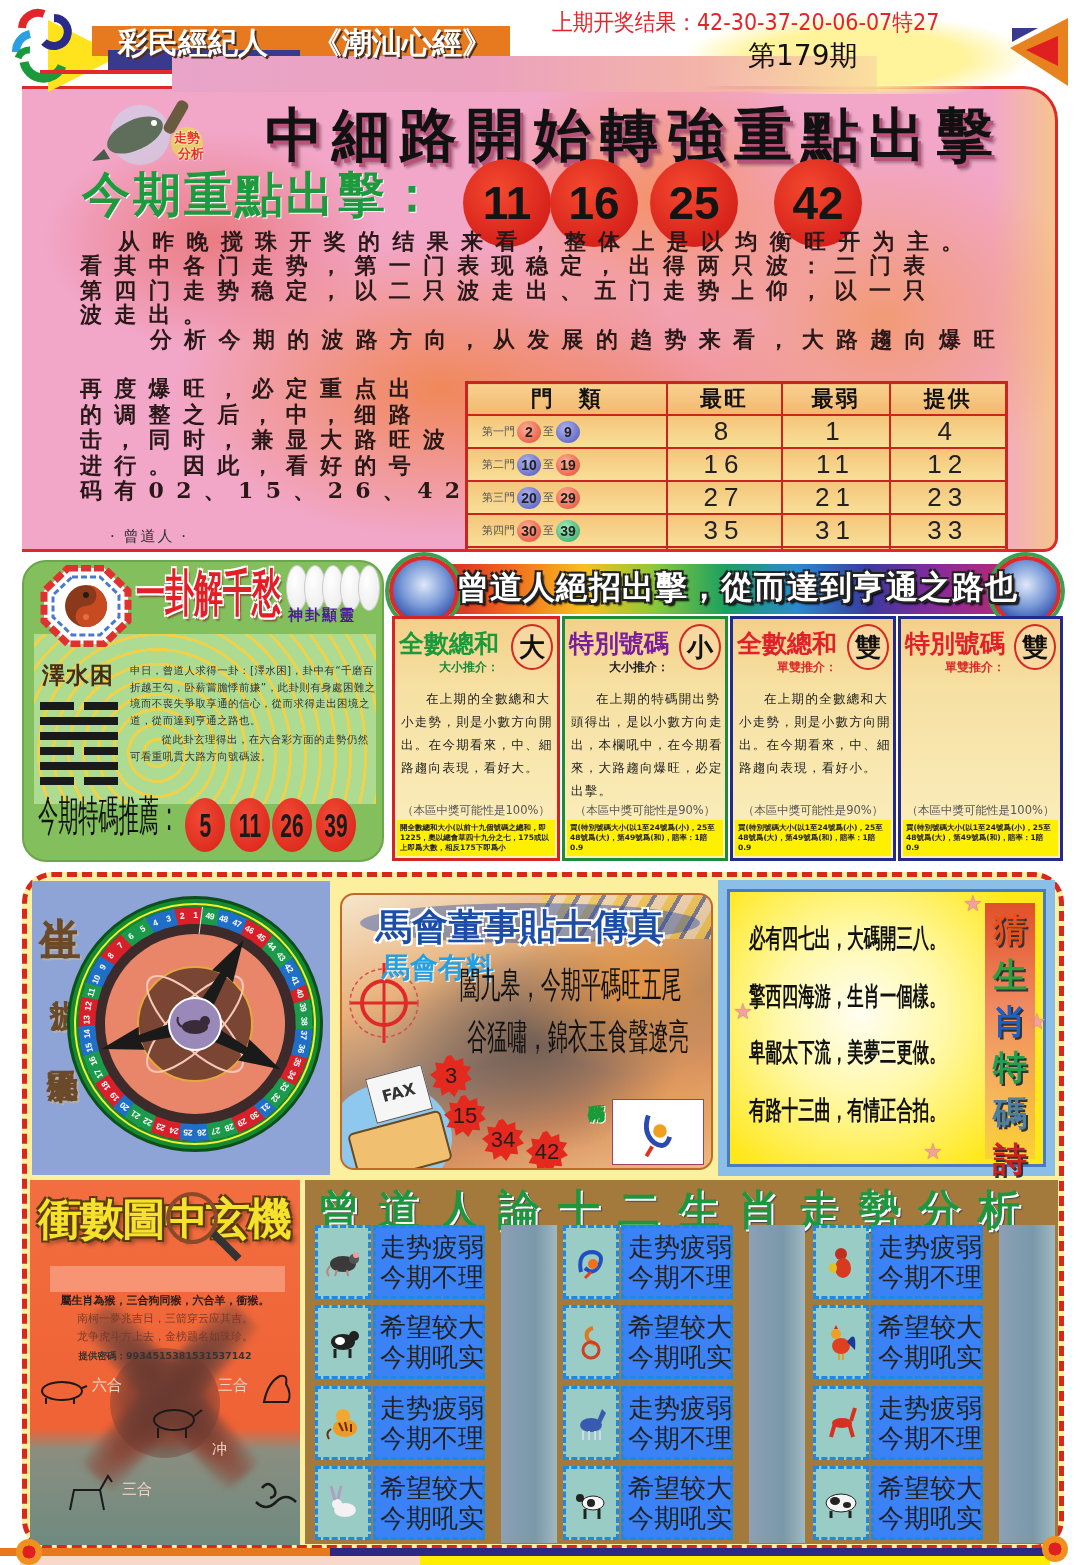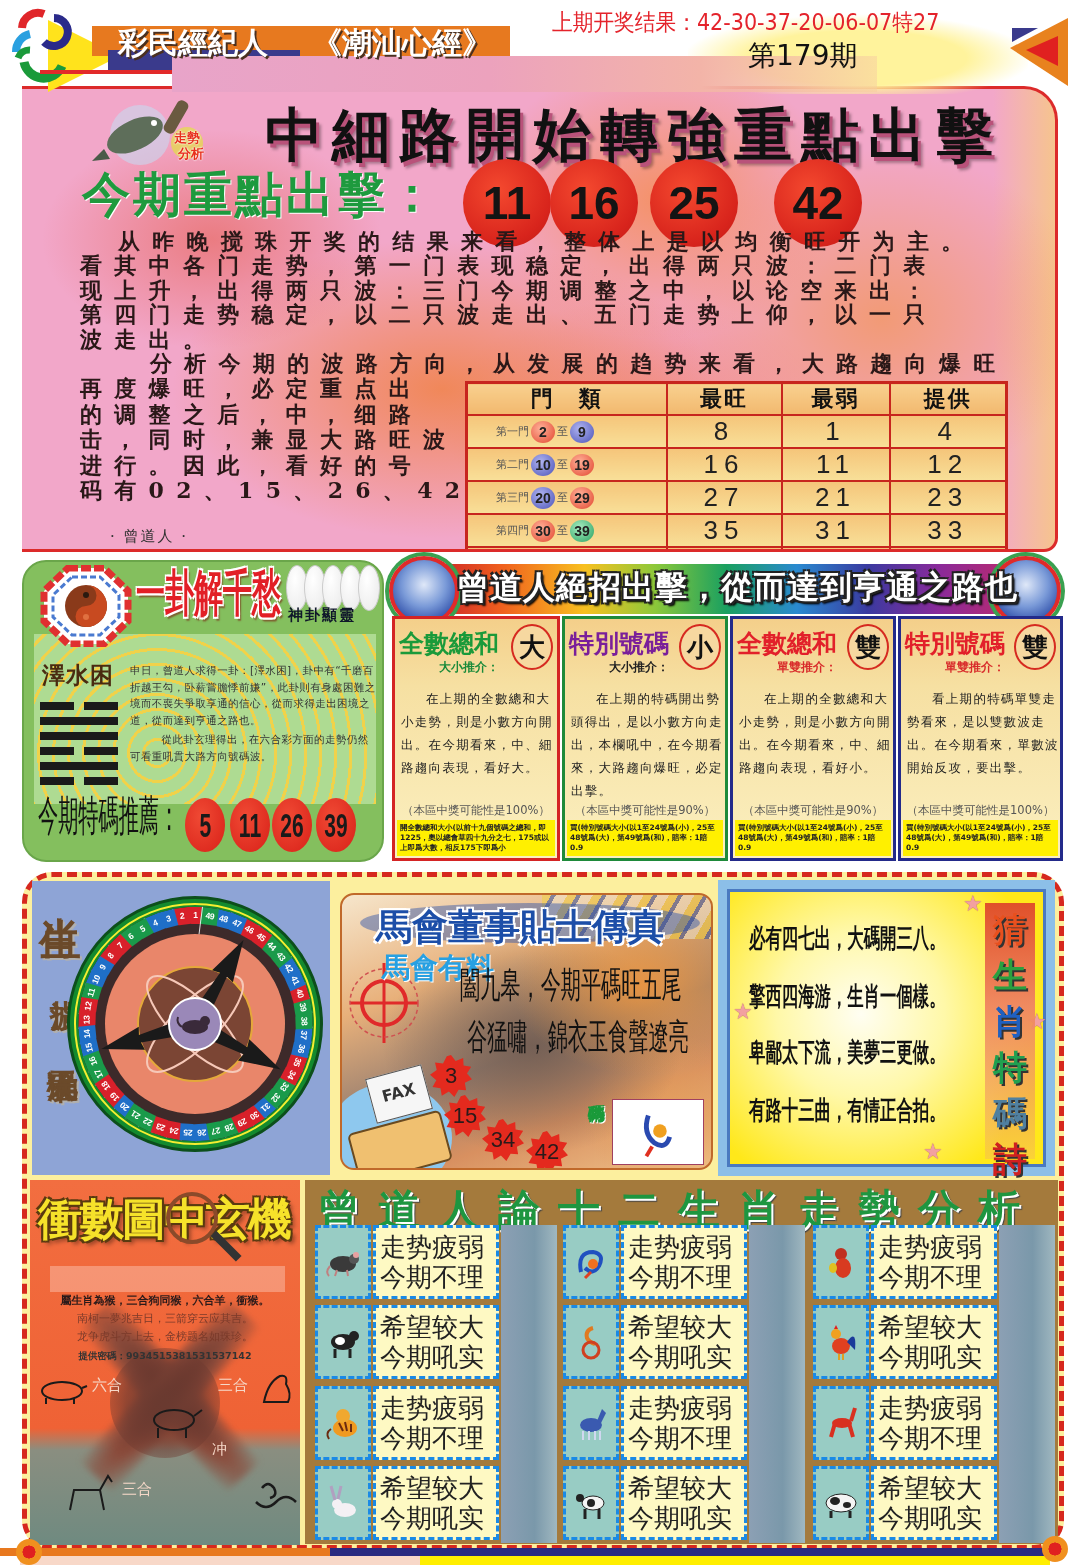--- a/index.html
+++ b/index.html
@@ -43,33 +43,33 @@
 .para div{white-space:nowrap}
 .ind1{padding-left:38px}
 .ind2{padding-left:70px}
 .side{left:58px;top:287px;font:bold 22px "DejaVu Serif",serif;letter-spacing:12.3px;line-height:25.5px;color:#2a1818}
 .side div{white-space:nowrap}
 .sig{left:88px;top:438px;font:15px "DejaVu Serif",serif;color:#333;letter-spacing:2px}
 .doors{position:absolute;left:443px;top:292px;width:540px;height:164px;border-collapse:collapse;table-layout:fixed;border:3px solid #c7251e}
 .doors th,.doors td{border:2px solid #c7251e;text-align:center;padding:0}
 .doors th{height:30px;background:linear-gradient(#f8d08e,#f2b86e);font:bold 22px "DejaVu Sans",sans-serif;color:#111;letter-spacing:2px}
 .doors td{height:26px;background:linear-gradient(#f5c57a,#f8df98);font:26px "Liberation Sans",sans-serif;letter-spacing:6px;color:#222}
-.doors td.door{font:11px "DejaVu Serif",serif;letter-spacing:0;color:#555;text-align:left;padding-left:28px;white-space:nowrap}
+.doors td.door{font:11px "DejaVu Serif",serif;letter-spacing:0;color:#555;text-align:left;padding-left:14px;white-space:nowrap}
 .mini-ball{display:inline-block;width:24px;height:22px;border-radius:50%;font:bold 14px "Liberation Sans",sans-serif;color:#222;line-height:22px;text-align:center;vertical-align:middle;margin:0 2px;letter-spacing:0}
 .mini-ball[data-color=red]{background:radial-gradient(circle at 40% 35%,#ffb098,#e2462e)}
 .mini-ball[data-color=blue]{background:radial-gradient(circle at 40% 35%,#b0b4f0,#4a52b8)}
 .mini-ball[data-color=green]{background:radial-gradient(circle at 40% 35%,#a8ecc0,#28a060)}
 
 
 .hex{left:22px;top:560px;width:362px;height:302px;border-radius:24px;background:#84bf5e;border:2px solid #6aa64a;overflow:hidden}
 .bagua{left:16px;top:3px;width:92px;height:82px}
 .hex-title{left:112px;top:-2px;font:bold 50px "DejaVu Serif",serif;color:#e21f26;transform:scaleX(.58);transform-origin:0 0;text-shadow:-2px -2px 0 #fff,2px -2px 0 #fff,-2px 2px 0 #fff,2px 2px 0 #fff,4px 4px 2px rgba(120,0,0,.5)}
 .ovals{left:262px;top:3px;width:95px;height:64px}
 .oval{position:absolute;top:0;width:22px;height:46px;border-radius:50%;background:radial-gradient(ellipse at 40% 30%,#fff,#e8e8e8);border:1px solid #ccc}
-.hex-badge{left:264px;top:44px;font:bold 15px "DejaVu Serif",serif;color:#0f172a;letter-spacing:2px}
+.hex-badge{left:264px;top:44px;font:bold 15px "DejaVu Serif",serif;color:#4c1d95;letter-spacing:2px}
 .hex-inner{left:10px;top:72px;width:342px;height:170px;background:repeating-radial-gradient(circle at 36% 70%,#aedb92 0 12px,#f0d24a 12px 15px);}
 .hex-name{left:18px;top:98px;font:bold 23px "DejaVu Serif",serif;color:#4a2a10;letter-spacing:1px}
 .hex-lines{left:16px;top:140px;width:78px}
 .hl{height:8px;width:78px;background:#1a1a1a;margin-bottom:7px}
 .hl[data-type=broken]{background:linear-gradient(90deg,#1a1a1a 0 44%,transparent 44% 56%,#1a1a1a 56%)}
 .hex-text{left:106px;top:100px;width:248px;font:10.5px "DejaVu Sans",sans-serif;line-height:16.5px;color:#333;letter-spacing:.4px}
 .hex-text p+p{margin-top:3px;text-indent:3em}
 .hex-rec{left:14px;top:226px;font:42px "DejaVu Serif",serif;color:#111;transform:scaleX(.48);transform-origin:0 0}
 .oball{top:236px;width:40px;height:54px;border-radius:50%;background:radial-gradient(ellipse at 40% 35%,#f04a34,#d82018);display:flex;align-items:center;justify-content:center;overflow:hidden}
 .oball span{font:bold 34px "Liberation Sans",sans-serif;color:#1a1a1a;transform:scaleX(.62);display:block}
@@ -152,21 +152,21 @@
 .mc-l1{font:bold 11px "DejaVu Sans",sans-serif;color:#2a1a1a;line-height:18px;white-space:nowrap}
 .mc-l2{font:11px "DejaVu Serif",serif;color:#7a3a2a;line-height:18px;white-space:nowrap}
 .mc-code{left:0;top:170px;width:270px;text-align:center;font:bold 9.5px "DejaVu Sans",sans-serif;color:#333}
 .mc-lbl{font:15px "DejaVu Serif",serif;color:#f6d8c8}
 
 
 .za{left:305px;top:1180px;width:753px;height:364px;background:#a47a3c}
 .za-title{left:318px;top:1182px;width:730px;font:bold 42px "DejaVu Serif",serif;letter-spacing:18px;color:#1e9640;text-shadow:2px 2px 0 #fff,3px 3px 1px #444;white-space:nowrap}
 .za-strip{top:1225px;width:56px;height:318px;background:linear-gradient(90deg,#8ca0b4,#7a98aa 60%,#a0b8c0)}
 .zc-icon{width:56px;height:74px;border:3px dashed #1a8ae6;background:#98ccc4;display:flex;align-items:center;justify-content:center}
-.zc-text{width:126px;height:74px;border:3px dashed #1a8ae6;background:#fef9c3;font:26px "DejaVu Serif",serif;line-height:30px;color:#222;padding:4px 12px 0 4px;white-space:nowrap}
+.zc-text{width:112px;height:74px;border:3px dashed #1a8ae6;background:#3b82f6;font:26px "DejaVu Serif",serif;line-height:30px;color:#222;padding:4px 12px 0 4px;white-space:nowrap}
 
 
 .bs1{left:0;top:1548px;width:340px;height:8px;background:#e8781e}
 .bs2{left:330px;top:1548px;width:720px;height:8px;background:#2a2a80}
 .bs3{left:20px;top:1556px;width:400px;height:9px;background:#f8d8c8}
 .bs4{left:420px;top:1556px;width:630px;height:9px;background:#ffee00}
 .bdot{width:26px;height:26px;border-radius:50%;background:radial-gradient(circle,#e02020 0 35%,#f0901e 36%)}
 </style>
 </head>
 <body>
@@ -212,21 +212,20 @@
     <h1 class="hero-title ab nw">中細路開始轉強重點出擊</h1>
     <div class="focus-label ab nw">今期重點出擊：</div>
     <div class="ball-lg ab" style="left:441px">11</div>
     <div class="ball-lg ab" style="left:528px">16</div>
     <div class="ball-lg ab" style="left:628px">25</div>
     <div class="ball-lg ab" style="left:752px">42</div>
 
     <div class="para ab">
       <div class="ind1">从昨晚搅珠开奖的结果来看，整体上是以均衡旺开为主。</div>
       <div>看其中各门走势，第一门表现稳定，出得两只波：二门表</div>
-      <div>现上升，出得两只波：三门今期调整之中，以论空来出：</div>
       <div>第四门走势稳定，以二只波走出、五门走势上仰，以一只</div>
       <div>波走出。</div>
       <div class="ind2">分析今期的波路方向，从发展的趋势来看，大路趨向爆旺</div>
     </div>
     <div class="side ab">
       <div>再度爆旺，必定重点出</div>
       <div>的调整之后，中，细路</div>
       <div>击，同时，兼显大路旺波</div>
       <div>进行。因此，看好的号</div>
       <div>码有02、15、26、42号。</div>
@@ -358,21 +357,20 @@
     <div class="tip-pick ab">雙</div>
     <div class="tip-sub ab">單雙推介：</div>
     <div class="tip-body ab">在上期的全數總和大小走勢，則是小數方向開出。在今期看來，中、細路趨向表現，看好小。</div>
     <div class="tip-prob ab">（本區中獎可能性是90%）</div>
     <div class="tip-note ab">買(特別號碼大小(以1至24號爲(小)，25至48號爲(大)，第49號爲(和)，賠率：1賠0.9</div>
   </div>
   <div class="tip b4 ab" style="left:898px;width:165px">
     <div class="tip-title ab">特別號碼</div>
     <div class="tip-pick ab">雙</div>
     <div class="tip-sub ab">單雙推介：</div>
-    <div class="tip-body ab">看上期的特碼單雙走勢看來，是以雙數波走出。在今期看來，單數波開始反攻，要出擊。</div>
     <div class="tip-prob ab">（本區中獎可能性是100%）</div>
     <div class="tip-note ab">買(特別號碼大小(以1至24號爲(小)，25至48號爲(大)，第49號爲(和)，賠率：1賠0.9</div>
   </div>
 
   <div class="frame ab"></div>
 
   <div class="rp ab"></div>
   <div class="rp-v1 ab">生肖</div>
   <div class="rp-v2 ab">指波</div>
   <div class="rp-v3 ab">准确无误</div>

